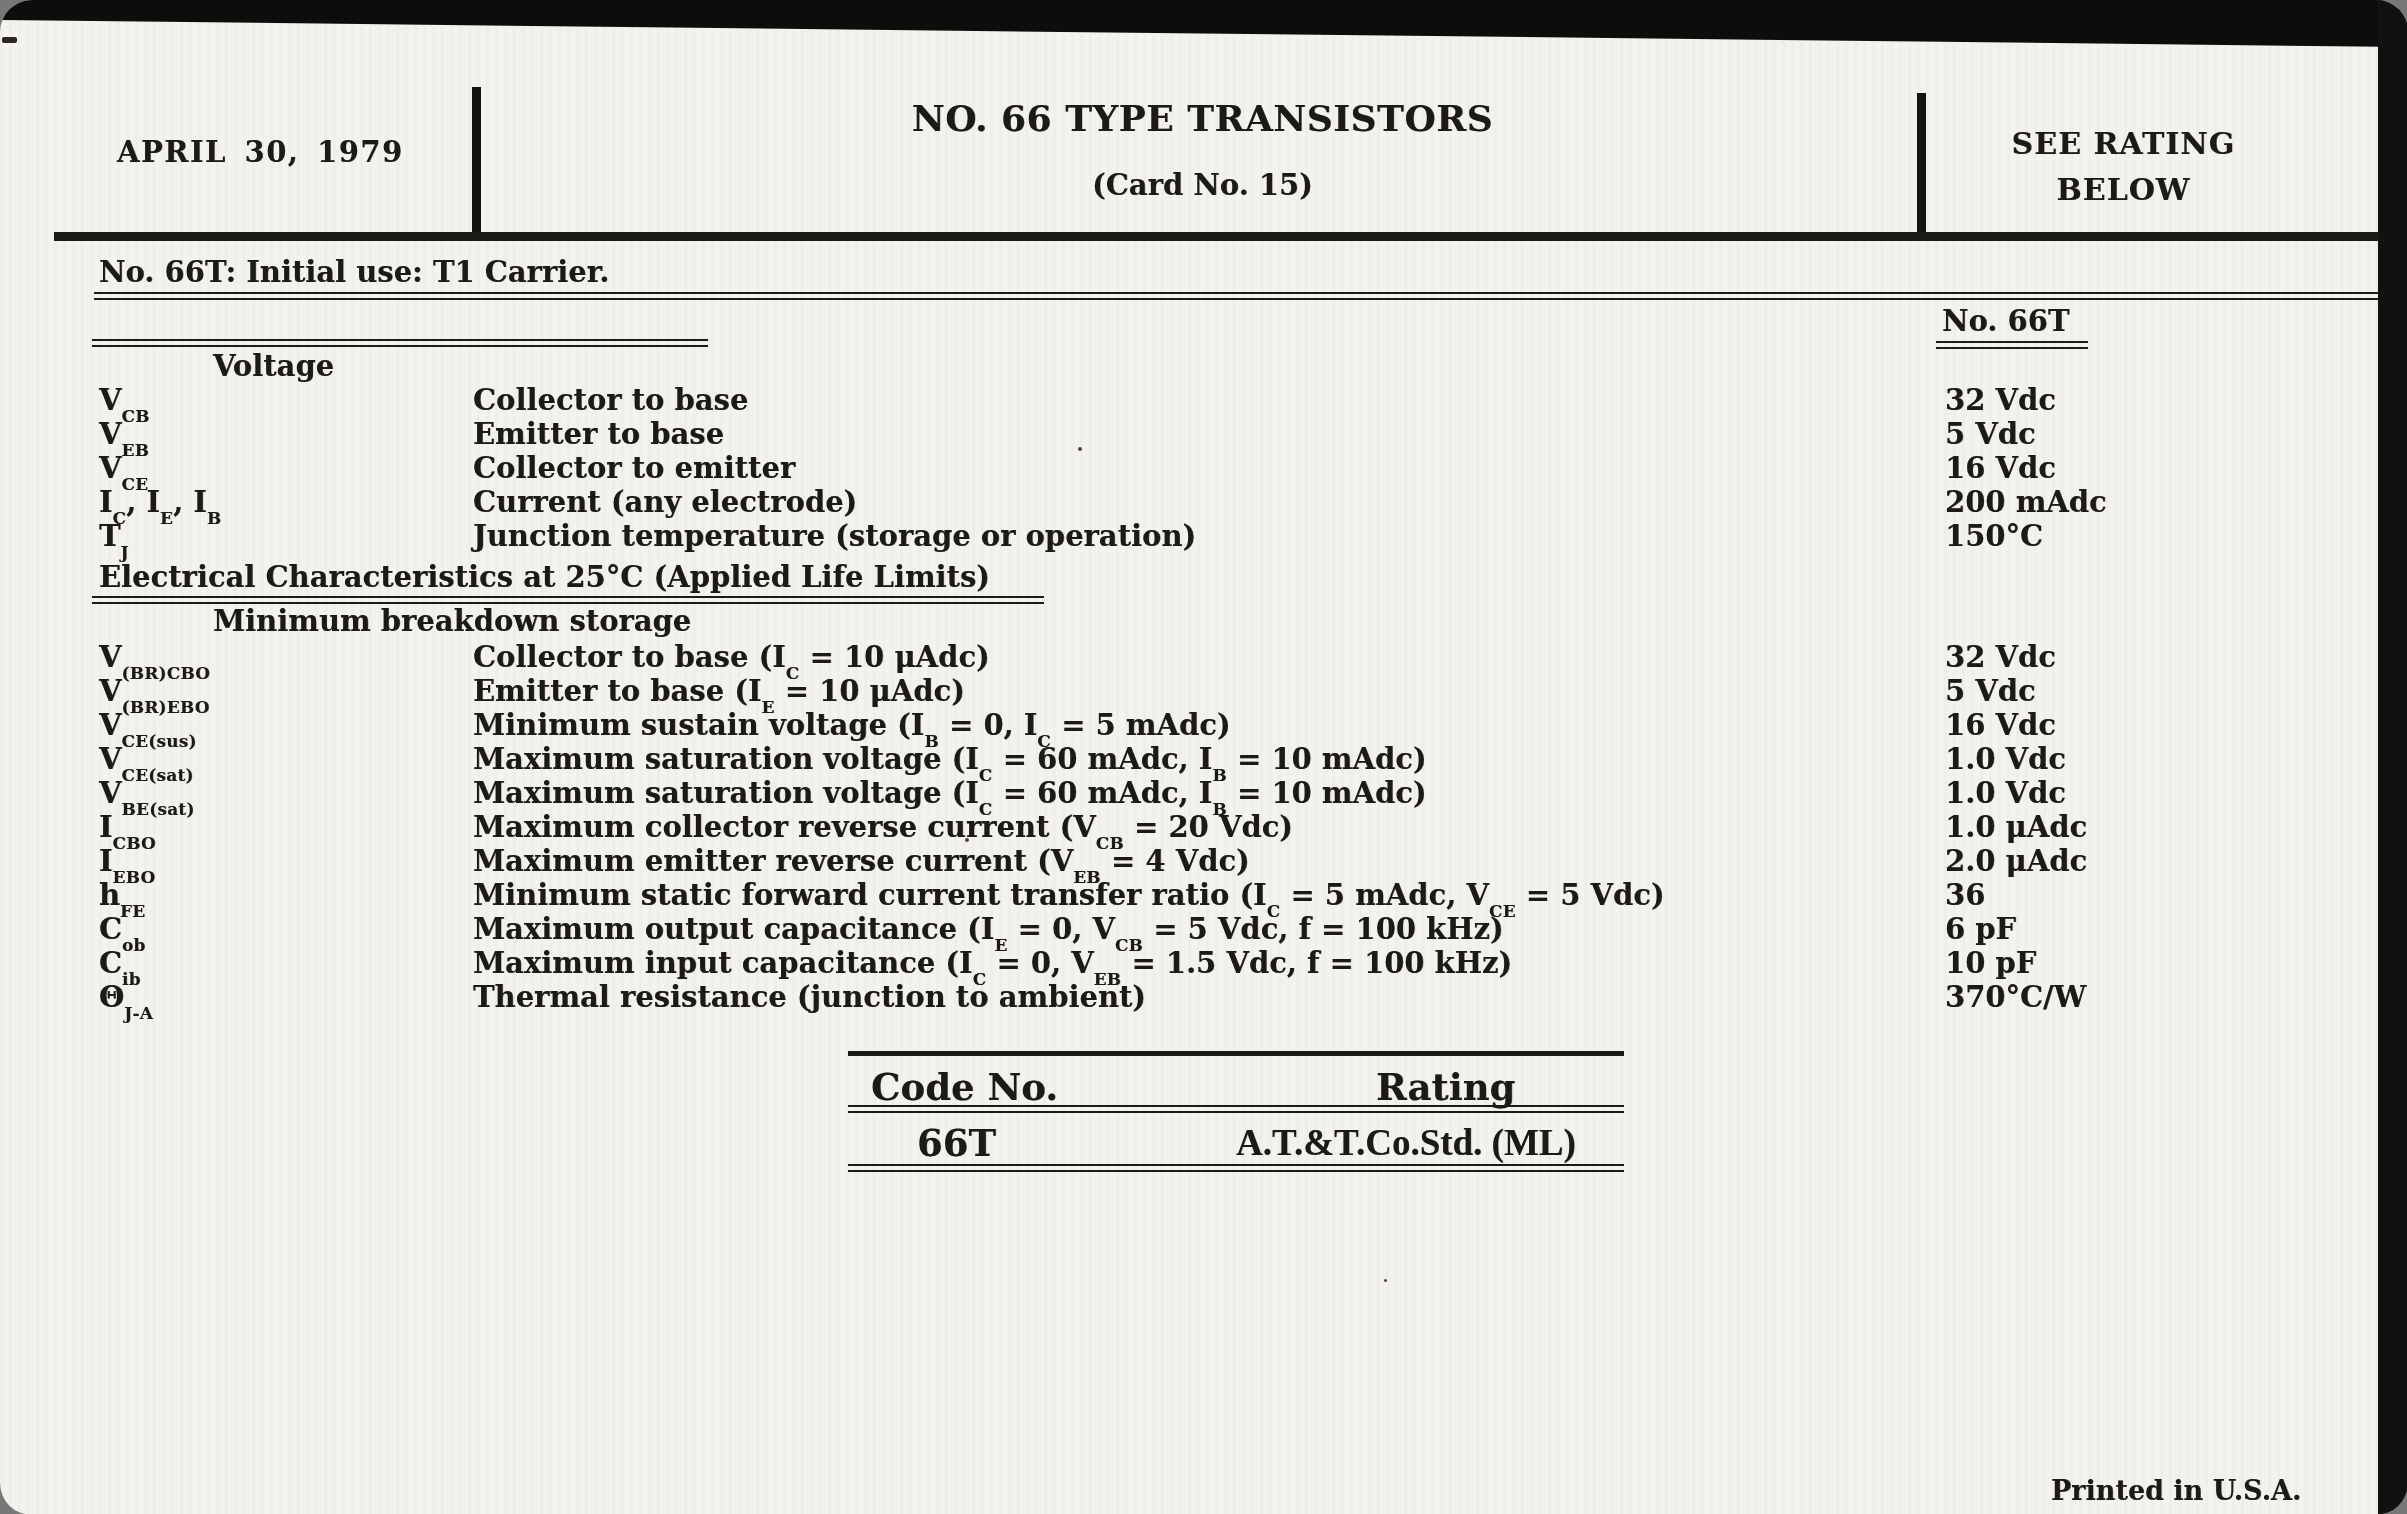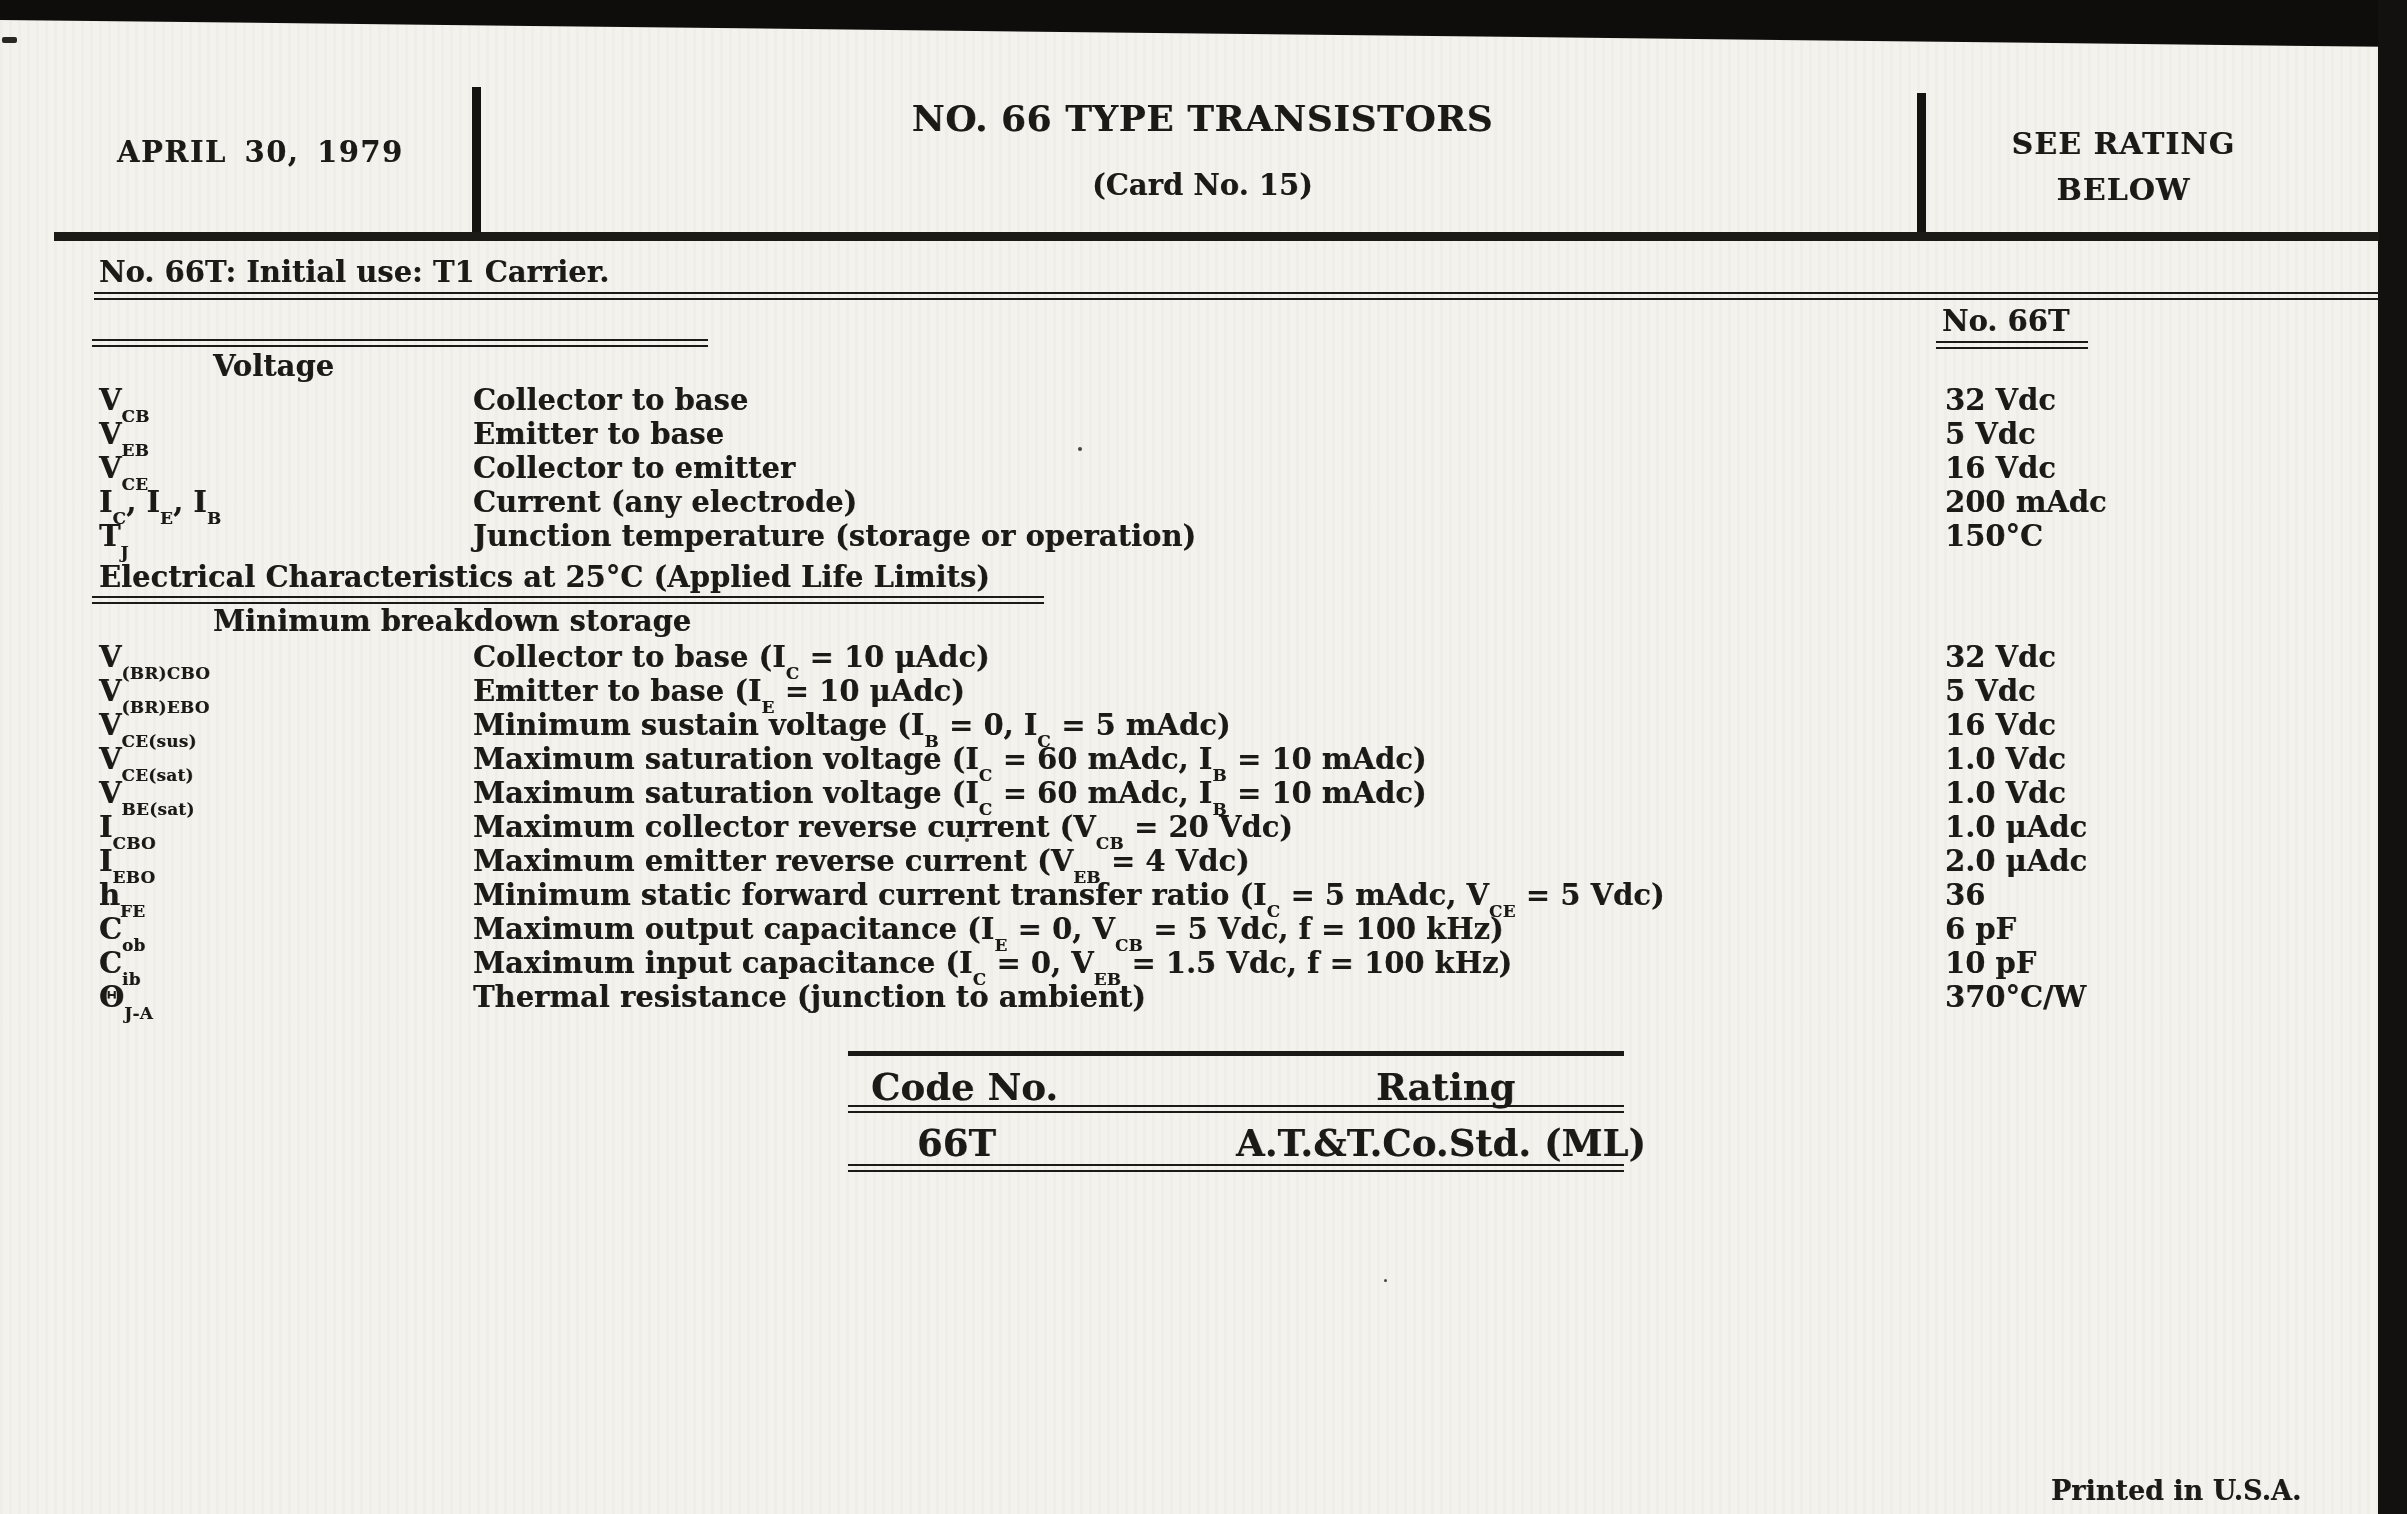--- a/index.html
+++ b/index.html
@@ -3,20 +3,21 @@
 <meta charset="utf-8">
 <style>
   html,body{margin:0;padding:0;background:#777;}
   .page{
     position:relative;width:2408px;height:1515px;overflow:hidden;
     background:#f4f2ed;
     background-image:repeating-linear-gradient(90deg, rgba(120,110,95,0.03) 0 3px, rgba(255,255,255,0) 3px 9px);
     font-family:"DejaVu Serif","Liberation Serif",serif;
     font-weight:bold;color:#1c1a17;
     text-shadow:0.4px 0.4px 0.5px rgba(45,38,30,0.5);
+    border-radius:32px;
   }
   .abs{position:absolute;white-space:nowrap;}
   
   .topbar{position:absolute;left:0;top:0;width:2408px;height:48px;background:#0e0d0c;
     clip-path:polygon(0 0,100% 0,100% 47px,0 20px);}
   .rightstrip{position:absolute;left:2378px;top:0;width:30px;height:1515px;background:#13110f;}
   .edge-dash{position:absolute;left:2px;top:37px;width:15px;height:6px;background:#2a2722;border-radius:2px;}
   .speck{position:absolute;width:4px;height:4px;border-radius:50%;background:#4a443c;}
   
   .rule1{position:absolute;background:#1c1a17;}
@@ -158,19 +159,19 @@
         <span class="c-desc">Thermal resistance (junction to ambient)</span>
         <span class="c-val">370°C/W</span>
       </div>
     </div>
 
   <div class="rule1" style="left:848px;top:1051px;width:776px;height:5px;"></div>
   <div class="abs ct-text" style="left:871px;top:1065px;">Code No.</div>
   <div class="abs ct-text" style="left:1376px;top:1065px;">Rating</div>
   <div class="rule2" style="left:848px;top:1105px;width:776px;"></div>
   <div class="abs ct-text" style="left:917px;top:1121px;">66T</div>
-  <div class="abs ct-text" style="left:1236px;top:1121px;">A.T.&amp;T.Co.Std. (ML)</div>
+  <div class="abs ct-text" style="left:1236px;top:1121px;font-family:Liberation Serif, serif;">A.T.&amp;T.Co.Std. (ML)</div>
   <div class="rule2" style="left:848px;top:1164px;width:776px;"></div>
 
   <div class="abs foot" style="left:2051px;top:1475px;">Printed in U.S.A.</div>
 
 </div>
 
 
 </body></html>

